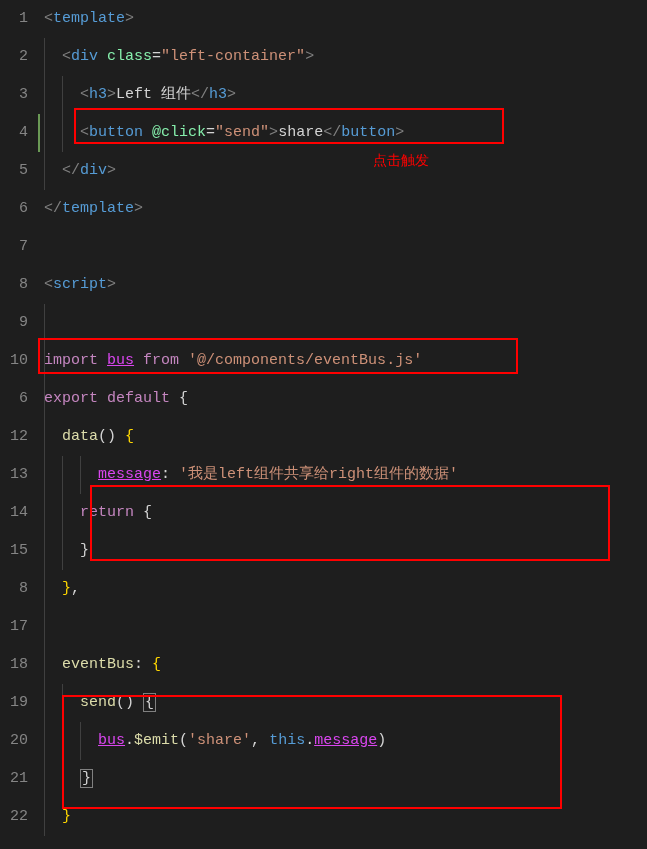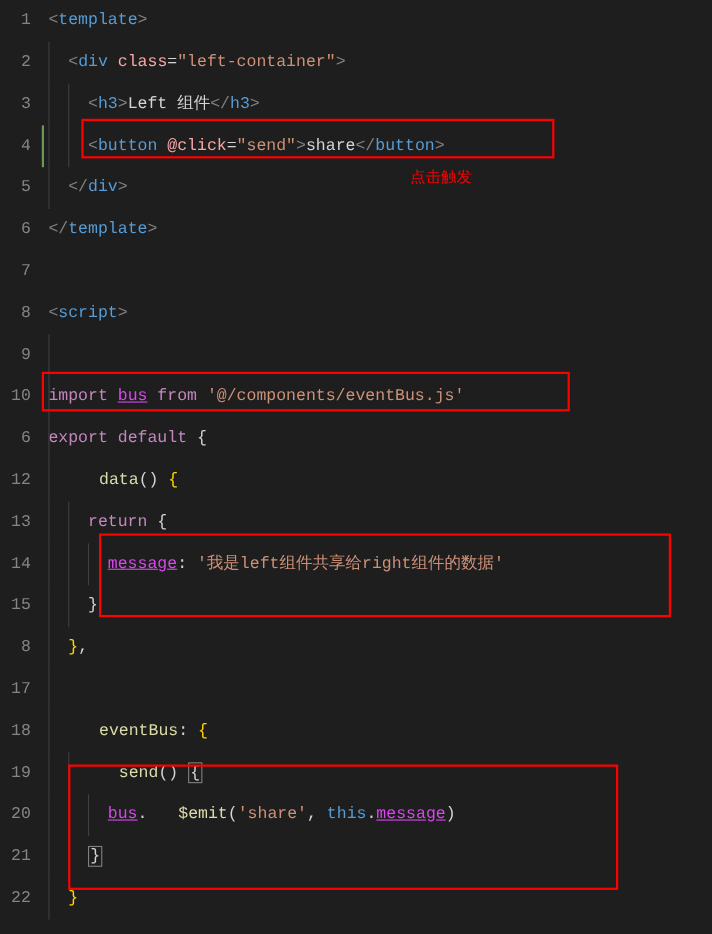--- a/index.html
+++ b/index.html
@@ -63,27 +63,27 @@
 }
 .anno {
   position: absolute;
   color: #ff0000;
   font-size: 14px;
   font-family: sans-serif;
 }
 
 .t-gray   { color: #808080; }
 .t-tag    { color: #569cd6; }
-.t-attr   { color: #fca5a5; }
+.t-attr   { color: #86efac; }
 .t-var    { color: #d946ef; text-decoration: underline; }
 .t-str    { color: #ce9178; }
 .t-text   { color: #d4d4d4; }
 .t-kw     { color: #c586c0; }
 .t-comm   { color: #6a9955; }
-.t-func   { color: #dcdcaa; margin-left: 28px; }
+.t-func   { color: #dcdcaa; }
 .t-punct  { color: #d4d4d4; }
 .t-brace  { color: #ffd700; }
 .cursor-box {
   border: 1px solid #808080;
   padding: 0 1px;
 }
 </style>
 </head>
 <body>
 
@@ -132,23 +132,23 @@
     <div class="line"><span class="t-gray">&lt;</span><span class="t-tag">script</span><span class="t-gray">&gt;</span></div>
 
     <div class="line"><span class="indent-guide" style="left:6px"></span></div>
 
     <div class="line"><span class="indent-guide" style="left:6px"></span><span class="t-kw">import</span><span> </span><span class="t-var">bus</span><span> </span><span class="t-kw">from</span><span> </span><span class="t-str">'@/components/eventBus.js'</span></div>
 
     <div class="line"><span class="indent-guide" style="left:6px"></span><span class="t-kw">export</span><span> </span><span class="t-kw">default</span><span> </span><span class="t-punct">{</span></div>
 
     <div class="line"><span class="indent-guide" style="left:6px"></span>  <span class="t-func">data</span><span class="t-punct">()</span><span> </span><span class="t-brace">{</span></div>
 
+    <div class="line"><span class="indent-guide" style="left:6px"></span><span class="indent-guide" style="left:24px"></span><span class="indent-guide" style="left:42px"></span>      <span class="t-var">message</span><span class="t-punct">:</span><span> </span><span class="t-str">'我是left组件共享给right组件的数据'</span></div>
+
     <div class="line"><span class="indent-guide" style="left:6px"></span><span class="indent-guide" style="left:24px"></span>    <span class="t-kw">return</span><span> </span><span class="t-punct">{</span></div>
-
-    <div class="line"><span class="indent-guide" style="left:6px"></span><span class="indent-guide" style="left:24px"></span><span class="indent-guide" style="left:42px"></span>      <span class="t-var">message</span><span class="t-punct">:</span><span> </span><span class="t-str">'我是left组件共享给right组件的数据'</span></div>
 
     <div class="line"><span class="indent-guide" style="left:6px"></span><span class="indent-guide" style="left:24px"></span>    <span class="t-punct">}</span></div>
 
     <div class="line"><span class="indent-guide" style="left:6px"></span>  <span class="t-brace">}</span><span class="t-punct">,</span></div>
 
     <div class="line"><span class="indent-guide" style="left:6px"></span></div>
 
     <div class="line"><span class="indent-guide" style="left:6px"></span>  <span class="t-func">eventBus</span><span class="t-punct">:</span><span> </span><span class="t-brace">{</span></div>
 
     <div class="line"><span class="indent-guide" style="left:6px"></span><span class="indent-guide" style="left:24px"></span>    <span class="t-func">send</span><span class="t-punct">()</span><span> </span><span class="t-punct cursor-box">{</span></div>

